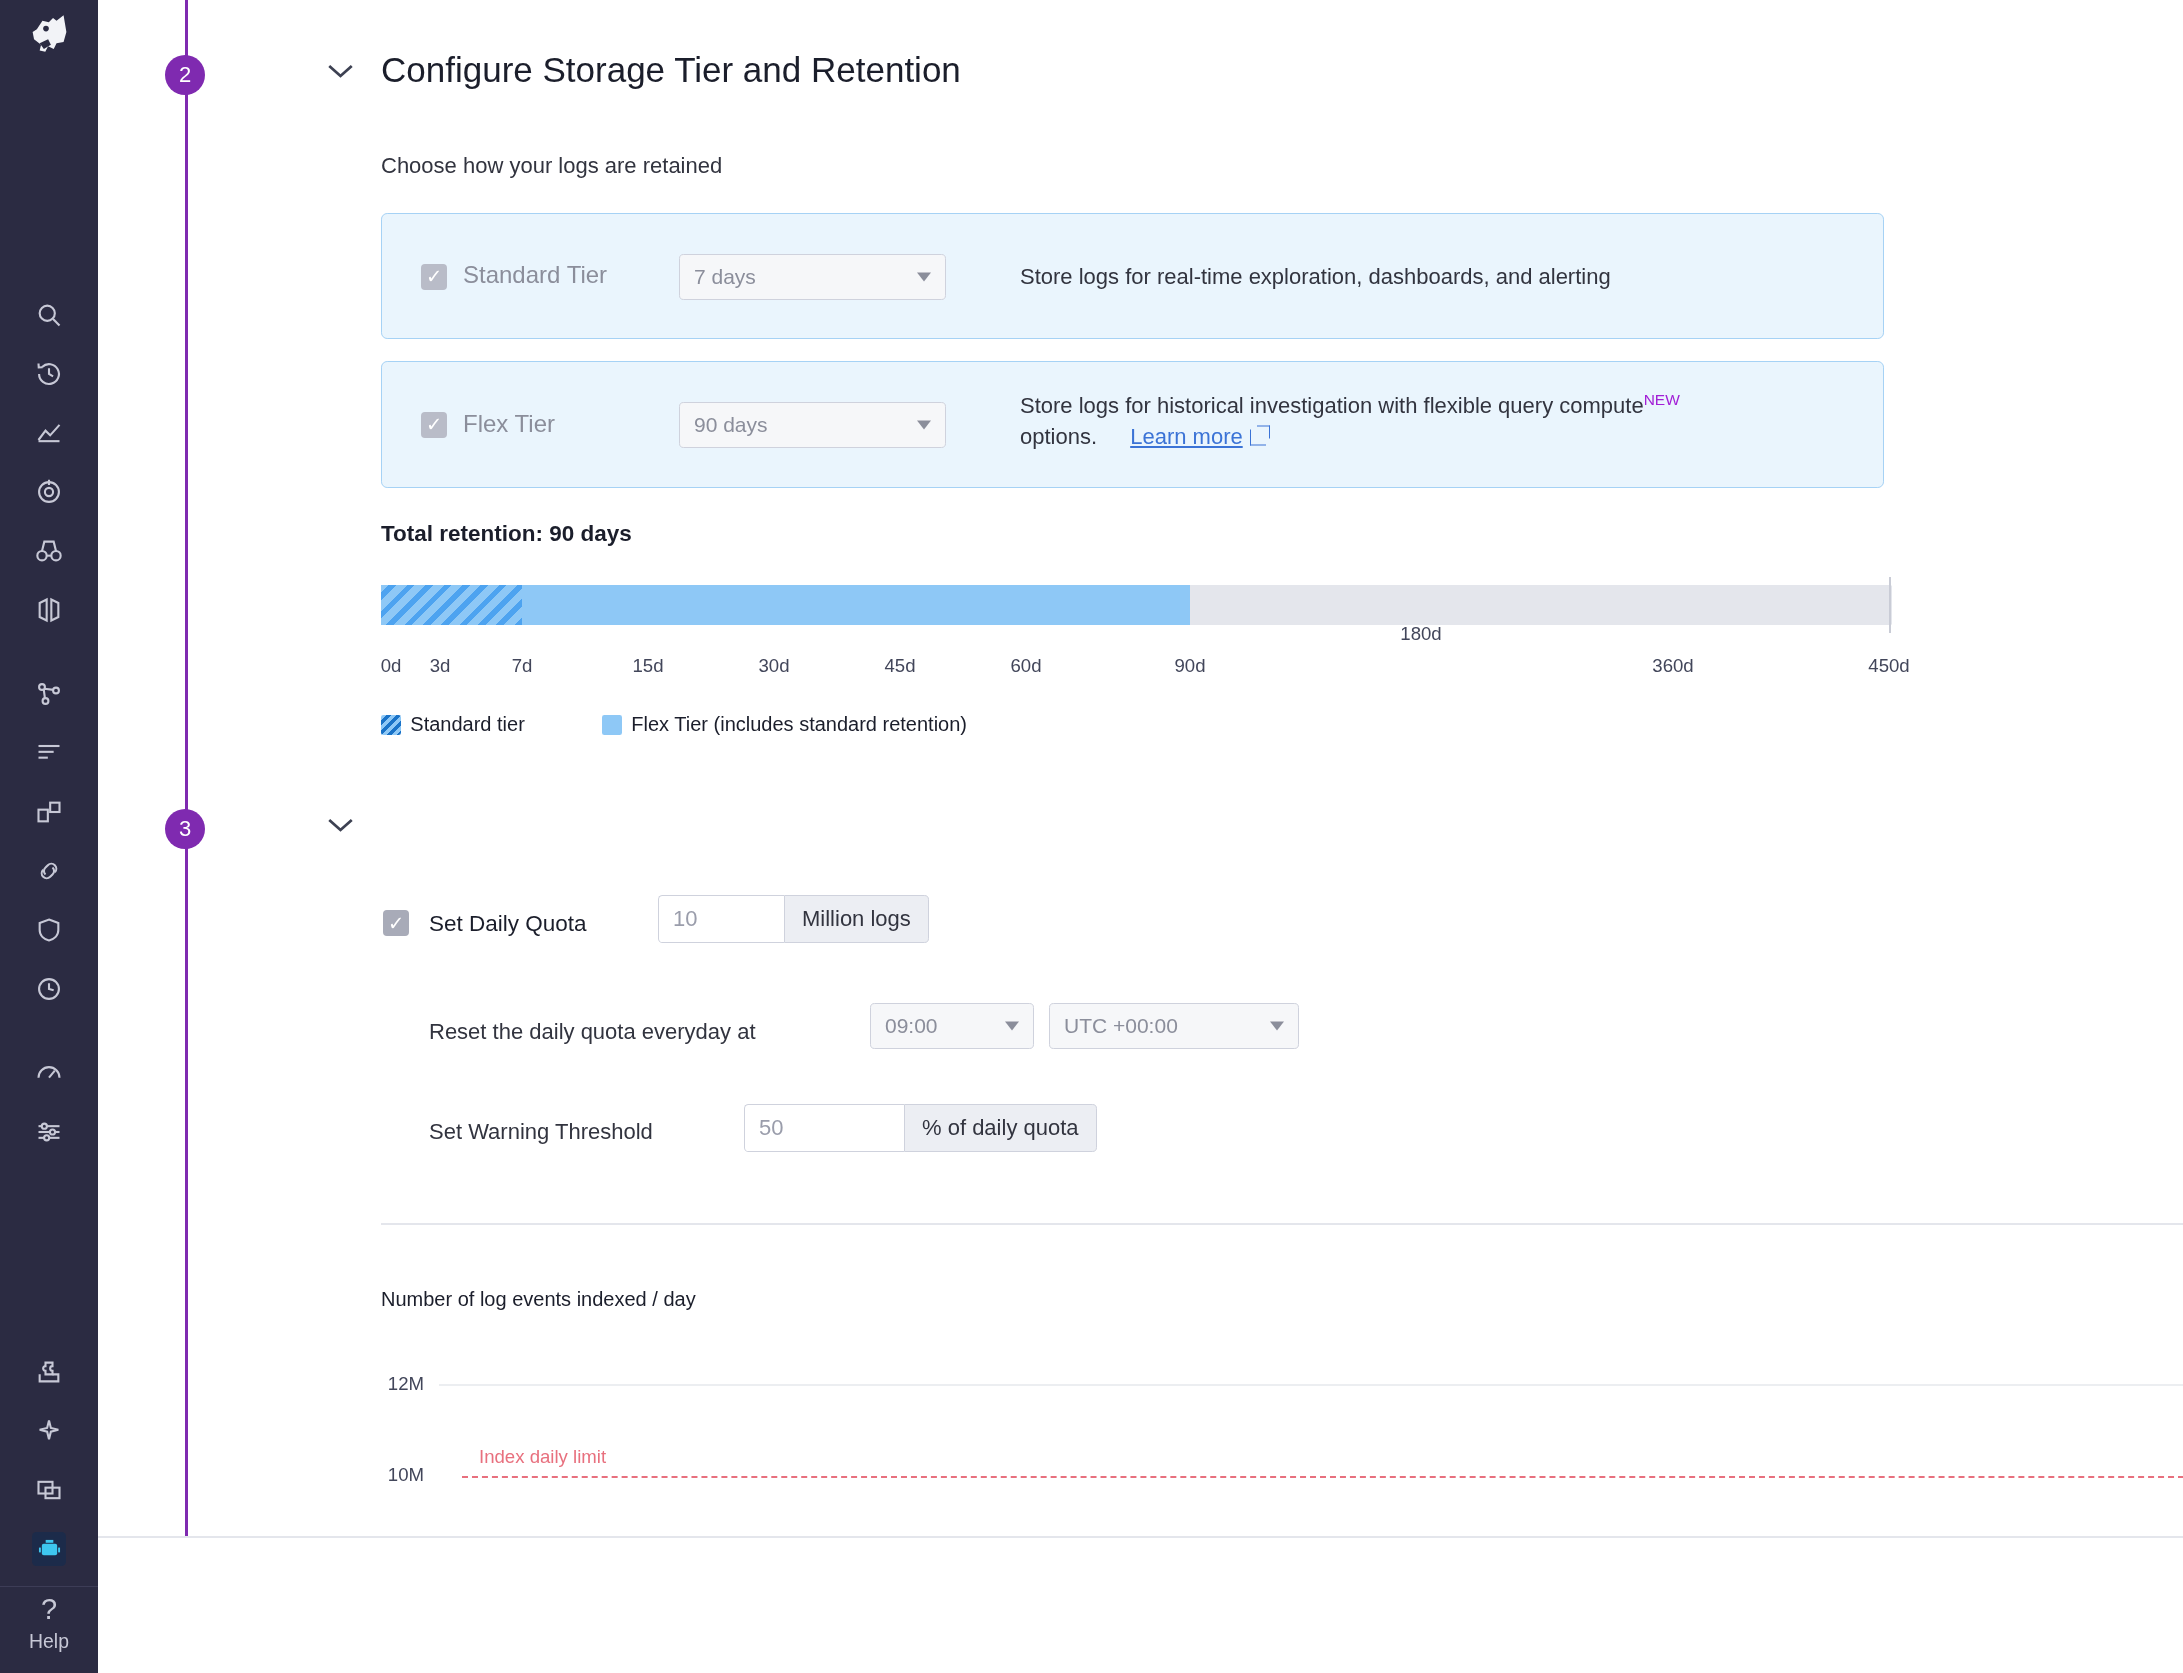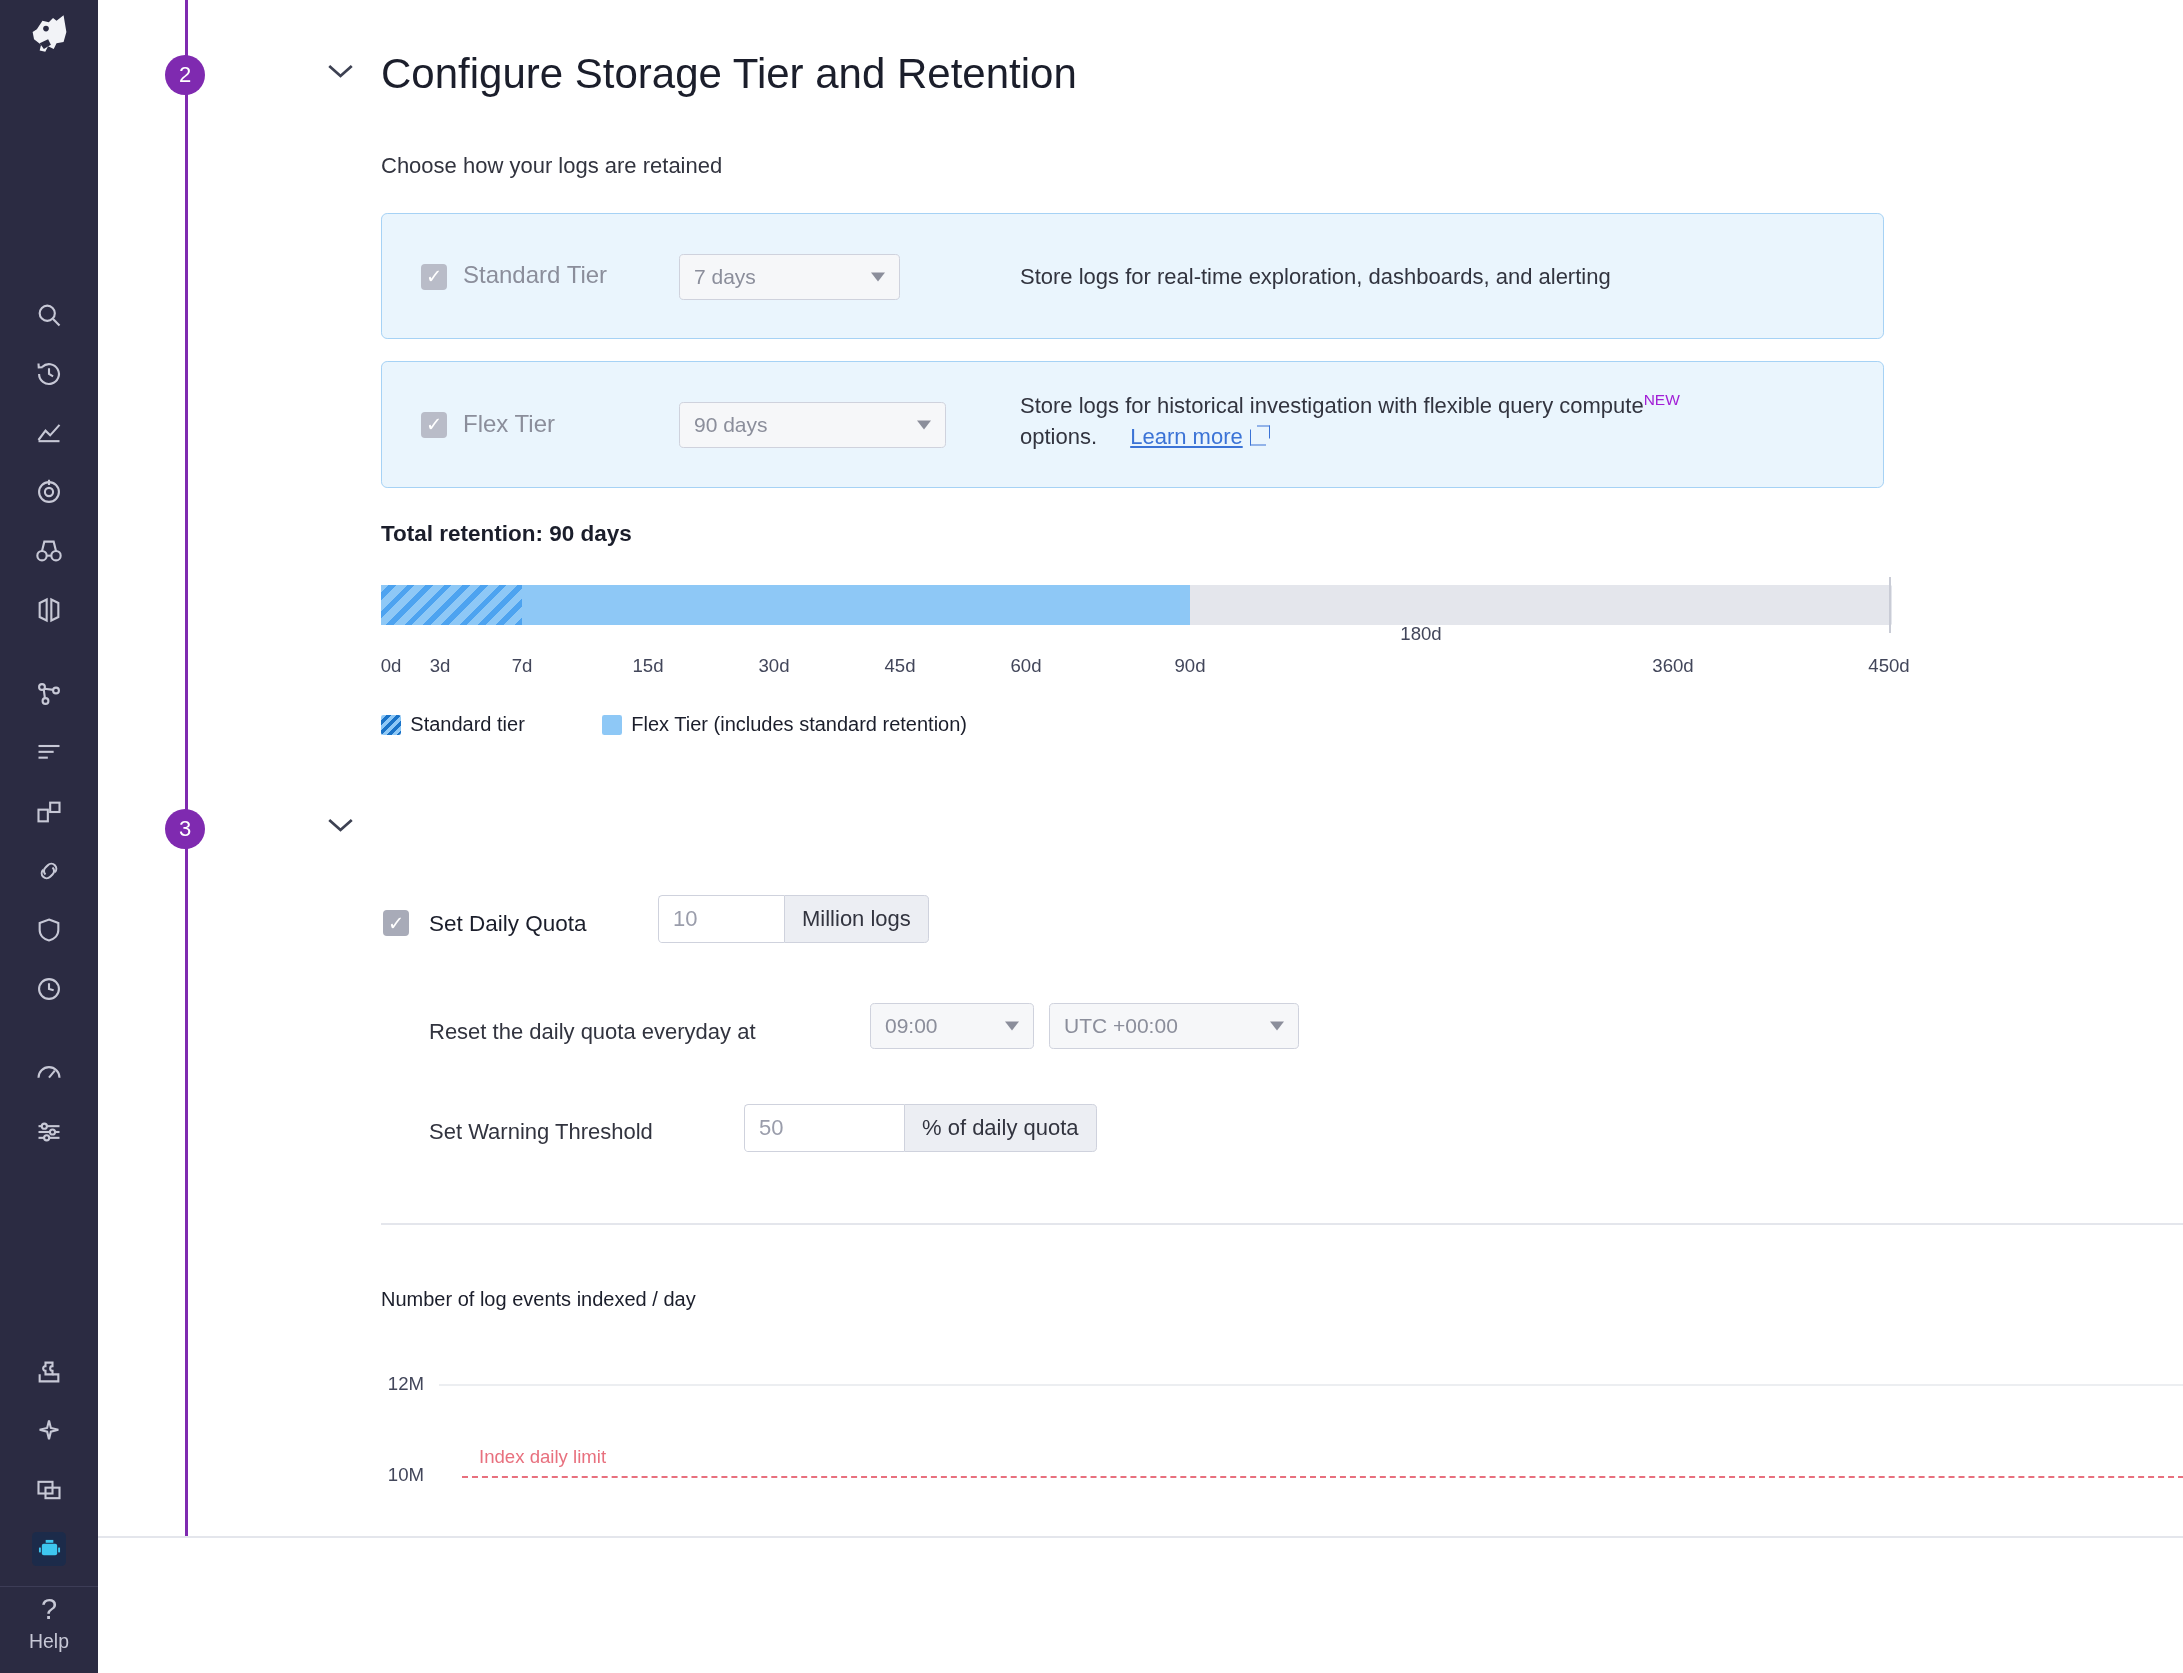--- a/index.html
+++ b/index.html
@@ -61,21 +61,21 @@
   .step-badge {
     position: absolute; width: 40px; height: 40px; border-radius: 50%;
     background: #7f2ab0; color: #fff; font-size: 22px;
     display: flex; align-items: center; justify-content: center;
     font-family: "Liberation Sans", sans-serif;
   }
   .chev {
     position: absolute; color: #3d4152; font-size: 26px; line-height: 1;
   }
   .step-title {
-    position: absolute; font-size: 42px; color: #1b1e2b; white-space: nowrap;
+    position: absolute; font-size: 35px; color: #1b1e2b; white-space: nowrap;
   }
 
   
   .sub-label {
     position: absolute; font-size: 22px; color: #32343f;
   }
 
   .tier-card {
     position: absolute;
     border: 1.5px solid #a6d2f5;
@@ -341,21 +341,21 @@
         <polyline points="3,4 12,12 21,4"></polyline>
       </svg>
   </div>
   <div class="step-title" style="left:283px; top:50px;">Configure Storage Tier and Retention</div>
 
   <div class="sub-label" style="left:283px; top:153px;">Choose how your logs are retained</div>
 
   <div class="tier-card" style="left:283px; top:213px; width:1503px; height:126px;">
     <div class="cb" style="left:39px; top:50px;">✓</div>
     <div class="tier-name" style="left:81px; top:47px;">Standard Tier</div>
-    <div class="select" style="left:297px; top:40px; width:221px;">
+    <div class="select" style="left:297px; top:40px; width:267px;">
       <span>7 days</span>
       <span class="caret"></span>
     </div>
     <div class="tier-desc" style="left:638px; top:48px; width:821px;">Store logs for real-time exploration, dashboards, and alerting</div>
   </div>
 
   <div class="tier-card" style="left:283px; top:361px; width:1503px; height:127px;">
     <div class="cb" style="left:39px; top:50px;">✓</div>
     <div class="tier-name" style="left:81px; top:48px;">Flex Tier</div>
     <div class="select" style="left:297px; top:40px; width:267px;">

